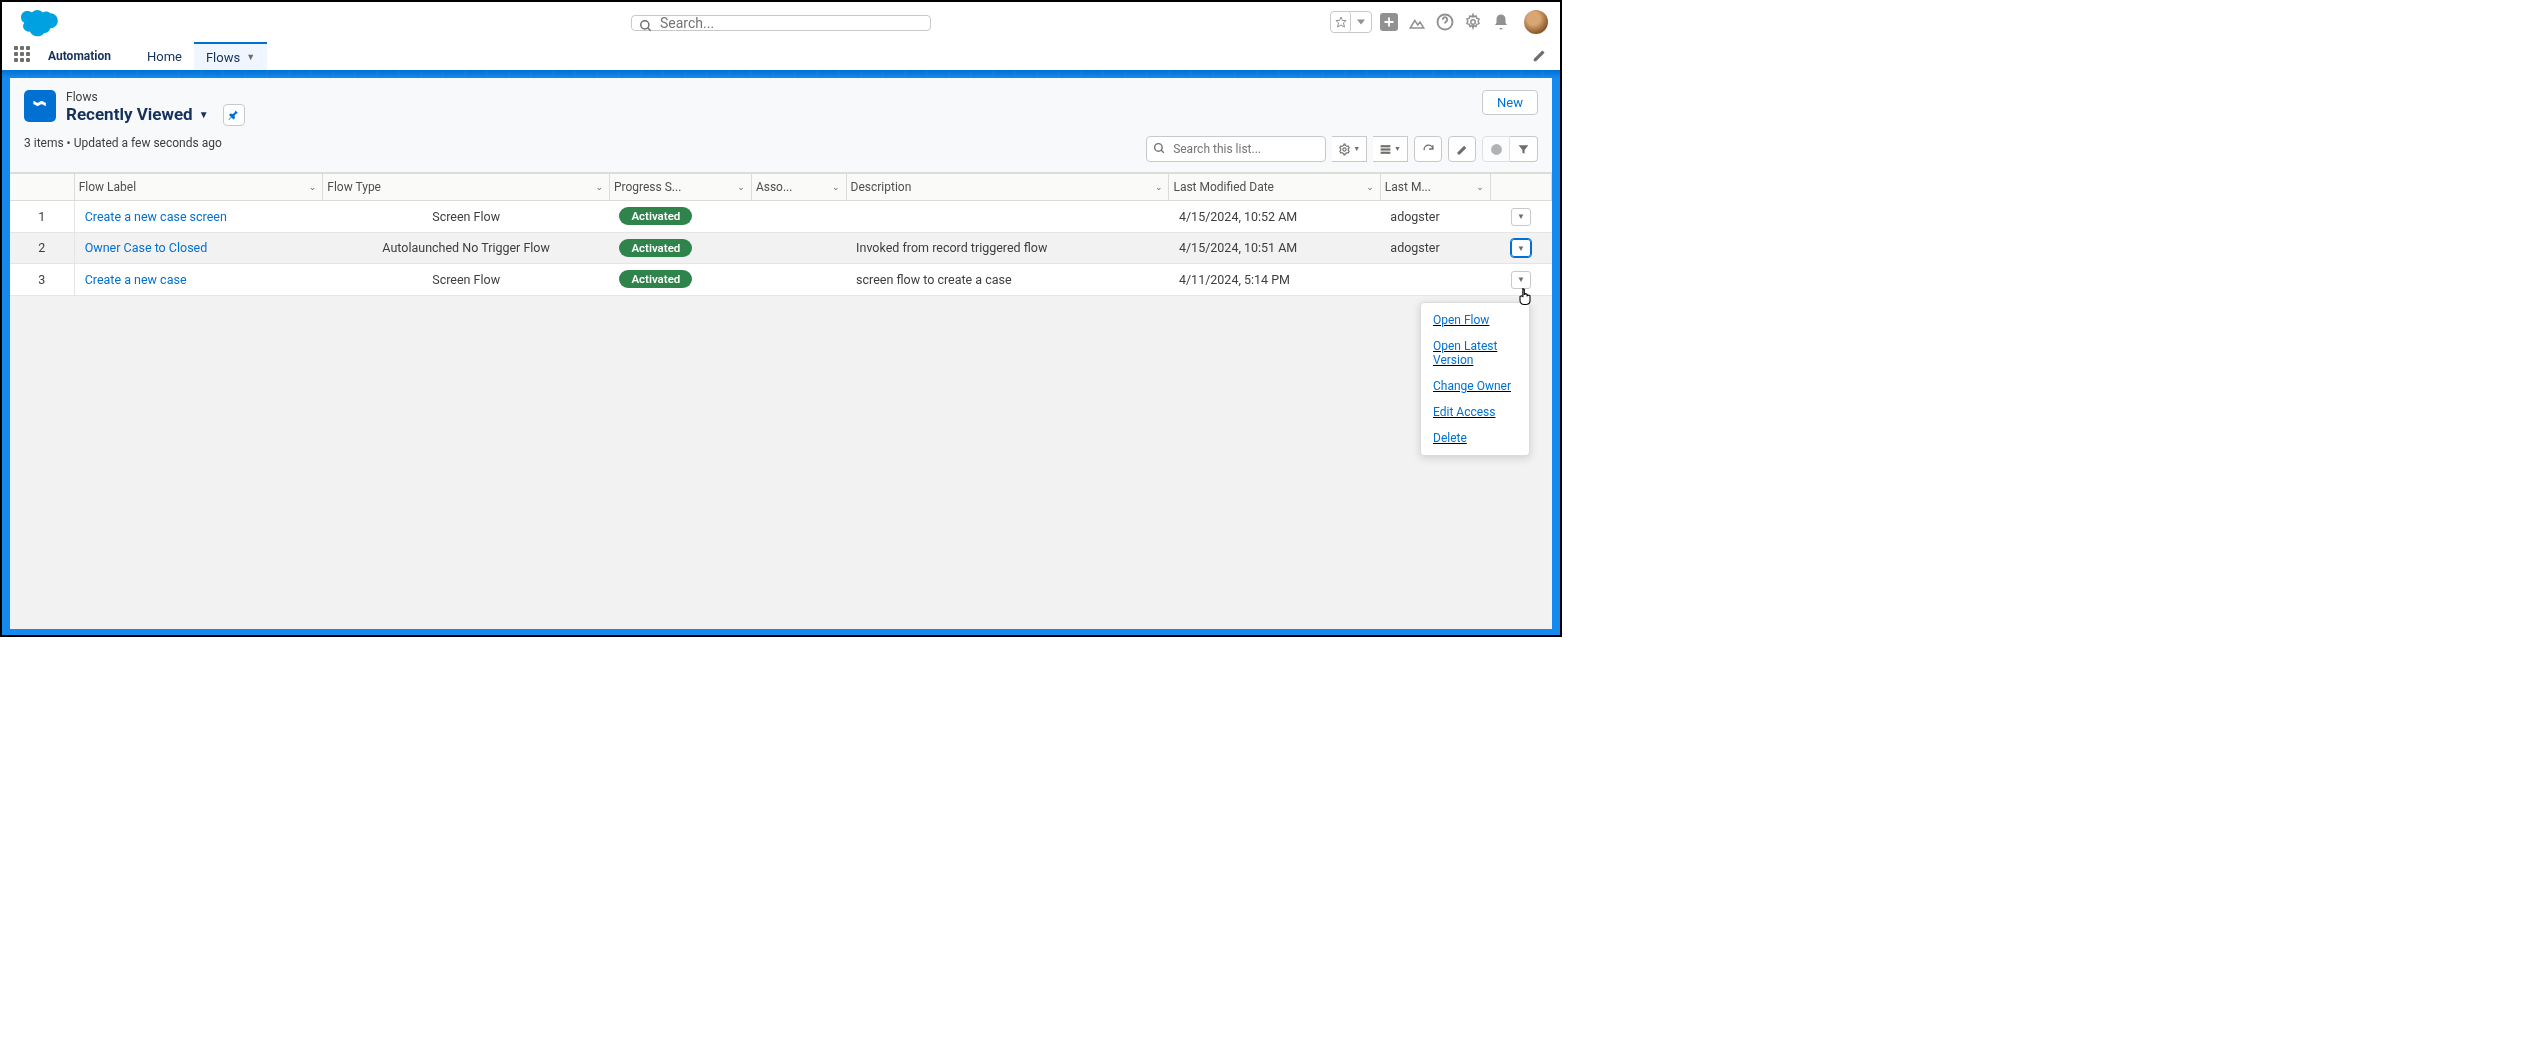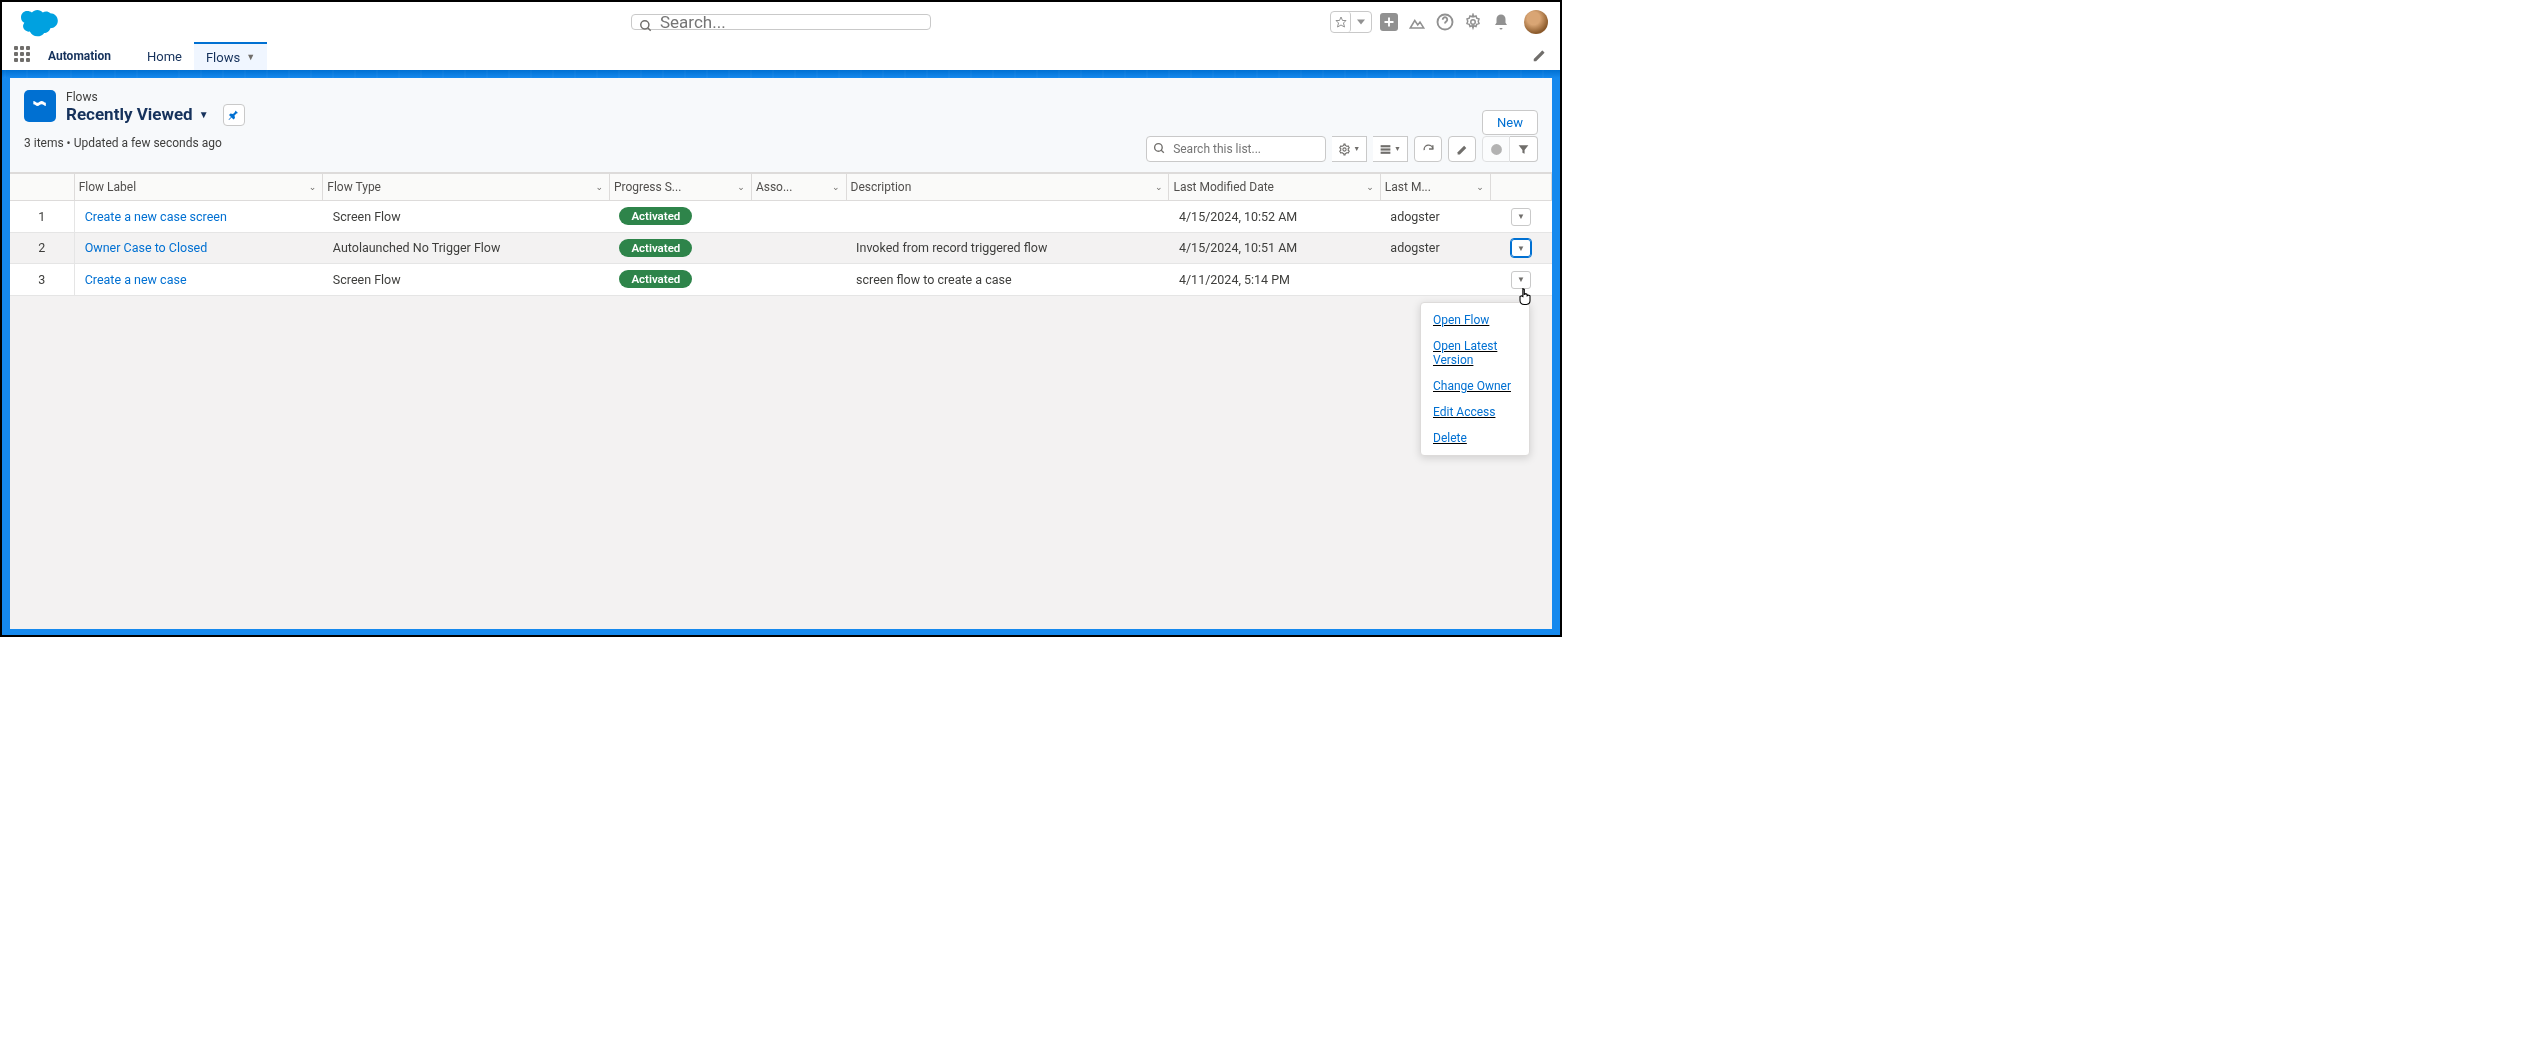--- a/index.html
+++ b/index.html
@@ -3,21 +3,21 @@
 <meta charset="utf-8">
 <style>
 * { box-sizing: border-box; margin: 0; padding: 0; font-family: -apple-system, BlinkMacSystemFont, 'Segoe UI', Roboto, sans-serif; }
 body { background: #fff; width: 1562px; height: 637px; overflow: hidden; border: 2px solid #000; position: relative; }
 
 
 .header { background: #fff; height: 40px; display: flex; align-items: center; padding: 0 12px; position: relative; }
 .cloud-logo { width: 44px; height: 30px; margin-right: 18px; }
 .cloud-logo svg { width: 100%; height: 100%; }
 .search-wrap { position: absolute; left: 50%; transform: translateX(-50%); width: 300px; }
-.search-box { width: 100%; height: 16px; border: 1px solid #c9c9c9; border-radius: 4px; padding: 0 10px 0 28px; font-size: 17px; color: #be185d; background: #fff; }
+.search-box { width: 100%; height: 16px; border: 1px solid #c9c9c9; border-radius: 4px; padding: 0 10px 0 28px; font-size: 14px; color: #be185d; background: #fff; }
 .search-wrap .search-icon { position: absolute; left: 8px; top: 6px; color: #706e6b; }
 .header-right { position: absolute; right: 12px; display: flex; align-items: center; gap: 6px; }
 .hdr-btn { width: 22px; height: 22px; display: flex; align-items: center; justify-content: center; color: #919191; border-radius: 3px; cursor: pointer; }
 .fav-group { display: flex; border: 1px solid #c9c9c9; border-radius: 4px; overflow: hidden; }
 .fav-group .hdr-btn { border-right: 1px solid #c9c9c9; width: 20px; height: 20px; }
 .fav-group .hdr-btn:last-child { border-right: none; }
 .avatar { width: 24px; height: 24px; border-radius: 50%; background: radial-gradient(circle at 40% 35%, #d9a574 30%, #8b5a2b 70%); margin-left: 6px; }
 
 
 .nav { height: 28px; background: #fff; display: flex; align-items: center; padding: 0 12px; border-bottom: 0; }
@@ -37,40 +37,40 @@
 .page-body { background: #f3f2f2; padding: 0; border-left: 8px solid #1589ee; border-right: 8px solid #1589ee; border-bottom: 8px solid #1589ee; min-height: 559px; position: relative; }
 
 
 .list-header { background: #f7f9fb; padding: 12px 14px 10px; border-bottom: 1px solid #dddbda; position: relative; }
 .list-title-row { display: flex; align-items: flex-start; gap: 10px; }
 .flow-icon { width: 32px; height: 32px; background: #0070d2; border-radius: 5px; display: flex; align-items: center; justify-content: center; }
 .flow-icon svg { width: 20px; height: 20px; }
 .title-block .crumb { font-size: 12px; color: #3e3e3c; }
 .title-block .list-name { font-size: 17px; font-weight: 700; color: #16325c; display: flex; align-items: center; gap: 6px; cursor: pointer;}
 .pin-btn { width: 22px; height: 22px; border: 1px solid #c9c9c9; border-radius: 4px; background: #fff; display: flex; align-items: center; justify-content: center; color: #0070d2; cursor: pointer; margin-left: 4px; margin-top: 14px;}
-.new-btn { position: absolute; right: 14px; top: 12px; border: 1px solid #c9c9c9; background: #fff; color: #0070d2; font-size: 13px; padding: 4px 14px; border-radius: 4px; cursor: pointer; margin-top: 20px; }
+.new-btn { position: absolute; right: 14px; top: 12px; border: 1px solid #c9c9c9; background: #fff; color: #0070d2; font-size: 13px; padding: 4px 14px; border-radius: 4px; cursor: pointer; }
 .status-row { display: flex; align-items: flex-start; justify-content: space-between; margin-top: 10px; }
 .status-text { font-size: 12px; color: #3e3e3c; }
 .toolbar { display: flex; gap: 6px; align-items: center; }
 .search-list-wrap { position: relative; }
 .search-list { width: 180px; height: 26px; border: 1px solid #c9c9c9; border-radius: 4px; padding: 0 8px 0 26px; font-size: 12px; }
 .search-list-wrap .sicon { position: absolute; left: 7px; top: 6px; color: #706e6b; }
 .tb-btn { height: 26px; min-width: 28px; border: 1px solid #c9c9c9; background: #fff; border-radius: 4px; display: flex; align-items: center; justify-content: center; color: #706e6b; cursor: pointer; padding: 0 6px; gap: 2px;}
 .tb-group { display: flex; }
 .tb-group .tb-btn:first-child { border-top-right-radius: 0; border-bottom-right-radius: 0; }
 .tb-group .tb-btn:last-child { border-top-left-radius: 0; border-bottom-left-radius: 0; border-left: 0; }
 
 
 .table { width: 100%; border-collapse: collapse; background: #fff; }
 .table th { background: #fafaf9; border: 1px solid #dddbda; border-left: 0; padding: 6px 4px; font-size: 12px; font-weight: 400; color: #514f4d; text-align: left; position: relative; white-space: nowrap; overflow: hidden; text-overflow: ellipsis; }
 .table th .th-chev { position: absolute; right: 6px; top: 8px; color: #706e6b; font-size: 9px; cursor: pointer;}
 .table td { border-bottom: 1px solid #e5e5e5; padding: 6px 10px; font-size: 12.5px; color: #3e3e3c; white-space: nowrap; overflow: hidden; text-overflow: ellipsis;}
 .col-num { width: 42px; text-align: center; color: #706e6b; border-right: 1px solid #e5e5e5;}
 .col-label { width: 155px; }
-.col-type { width: 170px; }
+.col-type { width: 170px; text-align: center; }
 .col-prog { width: 90px; }
 .col-asso { width: 62px; }
 .col-desc { width: 190px; }
 .col-date { width: 130px; }
 .col-mod { width: 72px; }
 .col-act { width: 32px; text-align: center;}
 .link { color: #0070d2; cursor: pointer; }
 .pill { display: inline-block; background: #2e844a; color: #fff; font-size: 11.5px; font-weight: 600; padding: 2px 12px; border-radius: 11px; }
 .row-menu-btn { width: 20px; height: 18px; border: 1px solid #c9c9c9; border-radius: 3px; background: #fff; display: inline-flex; align-items: center; justify-content: center; color: #706e6b; cursor: pointer; font-size: 8px;}
 .row-menu-btn.active { border-color: #0070d2; outline: 1px solid #0070d2;}

